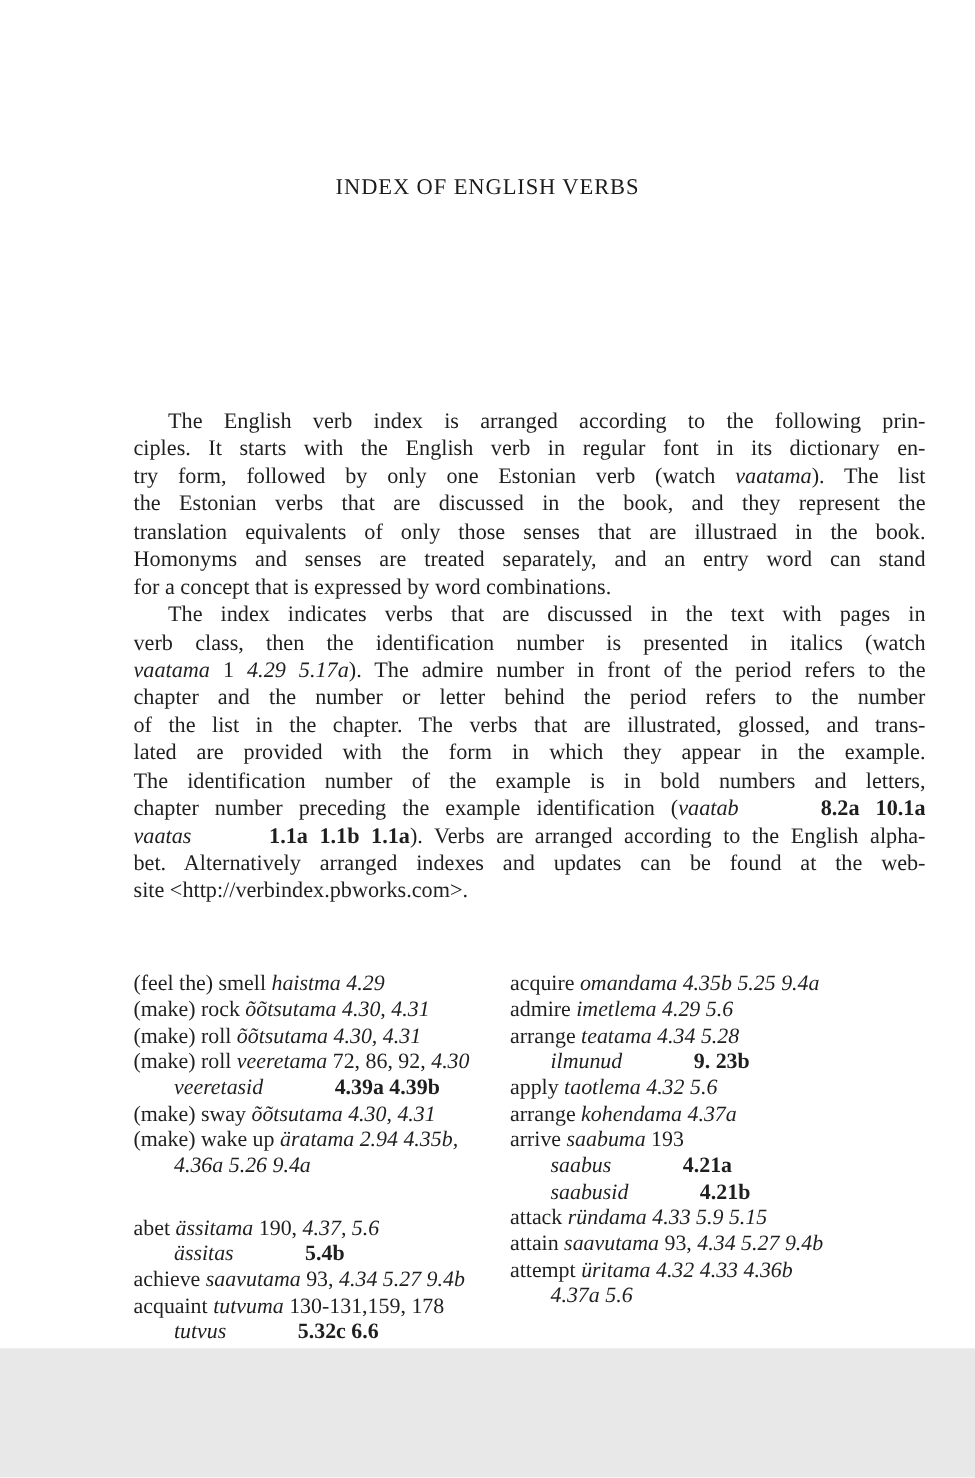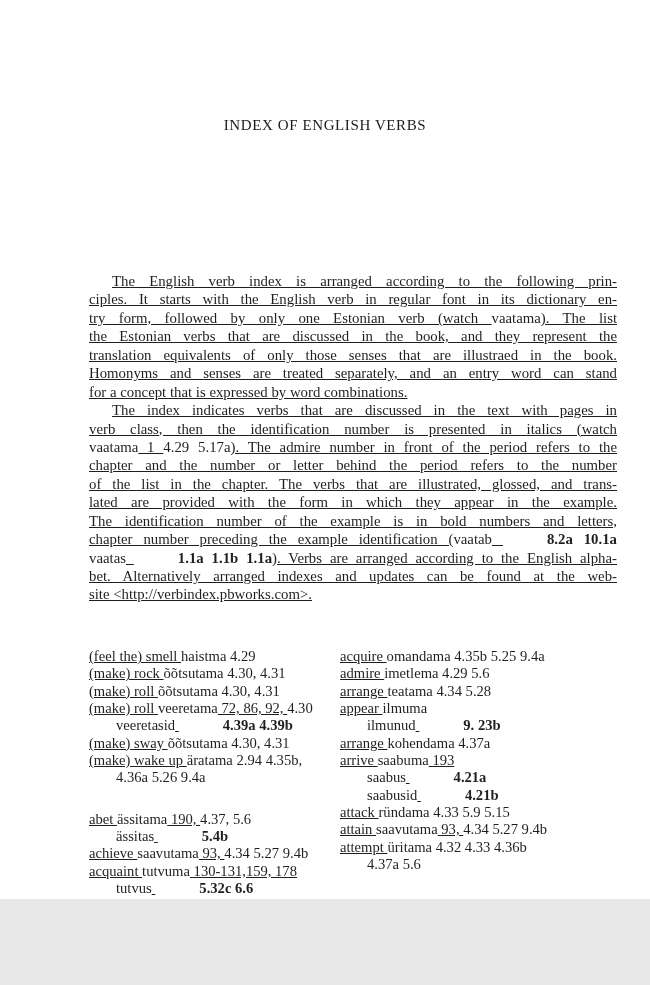--- a/index.html
+++ b/index.html
@@ -48,22 +48,22 @@
     position: absolute;
     top: 648px;
     font-size: 14.6px;
     white-space: nowrap;
   }
   .index-col.left  { left: 89px;  width: 251px; }
   .index-col.right { left: 340px; width: 260px; }
   .irow { height: 17.35px; line-height: 17.35px; }
   .irow.cont { padding-left: 27px; }
   .irow.gaprow { height: 24px; }
-  .s-r { font-style: normal; font-weight: normal; text-decoration: underline; }
-  .s-i { font-weight: normal; }
+  .s-r { font-style: normal; font-weight: normal; }
+  .s-i { font-style: italic; font-weight: normal; }
   .s-b { font-style: normal; font-weight: bold; margin-left: 44px; }
 </style>
 </head>
 <body>
 
 <div class="page">
   <div class="page-title">INDEX OF ENGLISH VERBS</div>
   <div class="body-text">
       <div>
         <div class="jline indent"><span class="s-r">The English verb index is arranged according to the following prin-</span></div>
@@ -101,22 +101,22 @@
       <div class="irow"><span class="s-r">abet </span><span class="s-i">ässitama</span><span class="s-r"> 190, </span><span class="s-i">4.37, 5.6</span></div>
       <div class="irow cont"><span class="s-i">ässitas</span><span class="s-r"> </span><span class="s-b">5.4b</span></div>
       <div class="irow"><span class="s-r">achieve </span><span class="s-i">saavutama</span><span class="s-r"> 93, </span><span class="s-i">4.34 5.27 9.4b</span></div>
       <div class="irow"><span class="s-r">acquaint </span><span class="s-i">tutvuma</span><span class="s-r"> 130-131,159, 178</span></div>
       <div class="irow cont"><span class="s-i">tutvus</span><span class="s-r"> </span><span class="s-b">5.32c 6.6</span></div>
     </div>
   <div class="index-col right">
       <div class="irow"><span class="s-r">acquire </span><span class="s-i">omandama 4.35b 5.25 9.4a</span></div>
       <div class="irow"><span class="s-r">admire </span><span class="s-i">imetlema 4.29 5.6</span></div>
       <div class="irow"><span class="s-r">arrange </span><span class="s-i">teatama 4.34 5.28</span></div>
-      <div class="irow"><span class="s-r">appear </span><span class="s-i">ilmuma</span></div>
       <div class="irow cont"><span class="s-i">ilmunud</span><span class="s-r"> </span><span class="s-b">9. 23b</span></div>
+      <div class="irow"><span class="s-r">apply </span><span class="s-i">taotlema 4.32 5.6</span></div>
       <div class="irow"><span class="s-r">arrange </span><span class="s-i">kohendama 4.37a</span></div>
       <div class="irow"><span class="s-r">arrive </span><span class="s-i">saabuma</span><span class="s-r"> 193</span></div>
       <div class="irow cont"><span class="s-i">saabus</span><span class="s-r"> </span><span class="s-b">4.21a</span></div>
       <div class="irow cont"><span class="s-i">saabusid</span><span class="s-r"> </span><span class="s-b">4.21b</span></div>
       <div class="irow"><span class="s-r">attack </span><span class="s-i">ründama 4.33 5.9 5.15</span></div>
       <div class="irow"><span class="s-r">attain </span><span class="s-i">saavutama</span><span class="s-r"> 93, </span><span class="s-i">4.34 5.27 9.4b</span></div>
       <div class="irow"><span class="s-r">attempt </span><span class="s-i">üritama 4.32 4.33 4.36b</span></div>
       <div class="irow cont"><span class="s-i">4.37a 5.6</span></div>
     </div>
 </div>

